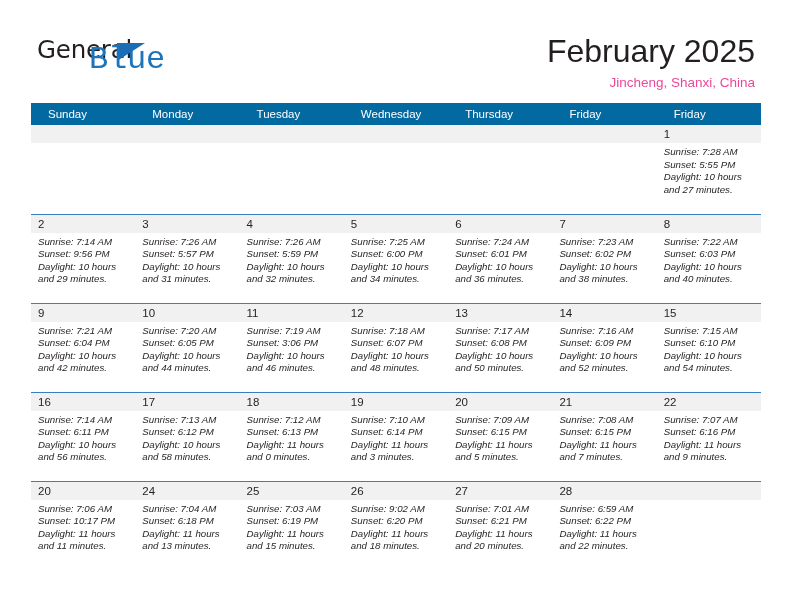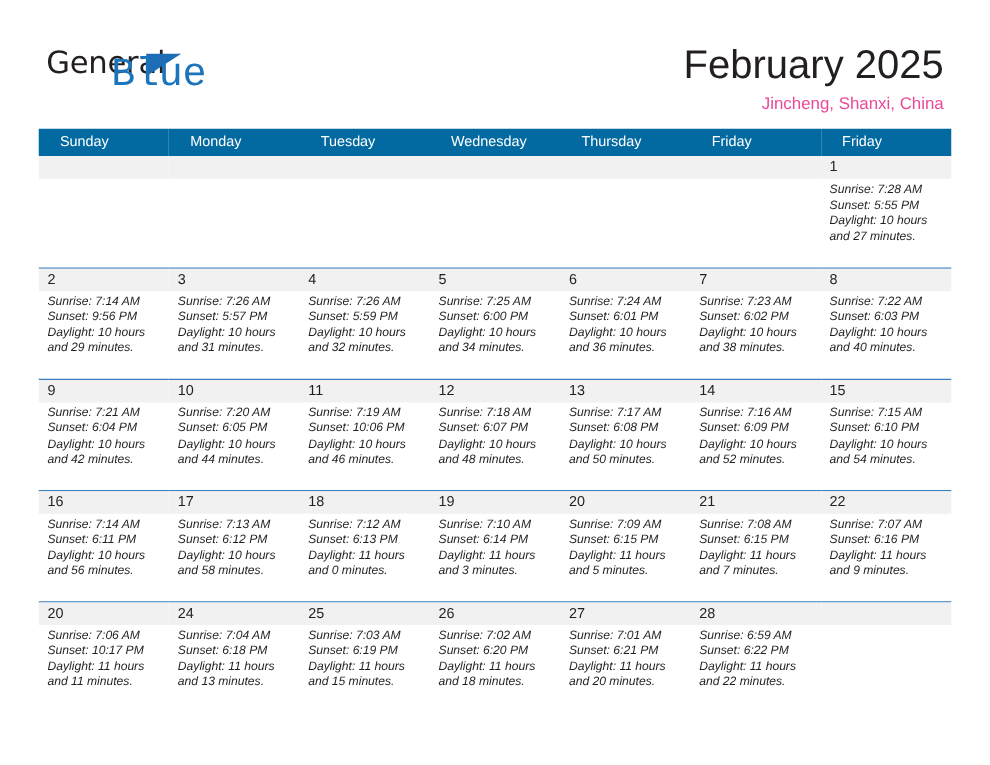--- a/index.html
+++ b/index.html
@@ -362,21 +362,21 @@
                 <div>Sunset: 6:05 PM</div>
                 <div class="wrap">Daylight: 10 hours and 44 minutes.</div>
               </div>
             </div>
           </td>
           <td>
             <div class="cell-inner">
               <div class="daynum-band">11</div>
               <div class="cell-body">
                 <div>Sunrise: 7:19 AM</div>
-                <div>Sunset: 10:06 PM</div>
+                <div>Sunset: 3:06 PM</div>
                 <div class="wrap">Daylight: 10 hours and 46 minutes.</div>
               </div>
             </div>
           </td>
           <td>
             <div class="cell-inner">
               <div class="daynum-band">12</div>
               <div class="cell-body">
                 <div>Sunrise: 7:18 AM</div>
                 <div>Sunset: 6:07 PM</div>
@@ -515,21 +515,21 @@
                 <div>Sunrise: 7:03 AM</div>
                 <div>Sunset: 6:19 PM</div>
                 <div class="wrap">Daylight: 11 hours and 15 minutes.</div>
               </div>
             </div>
           </td>
           <td>
             <div class="cell-inner">
               <div class="daynum-band">26</div>
               <div class="cell-body">
-                <div>Sunrise: 7:02 AM</div>
+                <div>Sunrise: 9:02 AM</div>
                 <div>Sunset: 6:20 PM</div>
                 <div class="wrap">Daylight: 11 hours and 18 minutes.</div>
               </div>
             </div>
           </td>
           <td>
             <div class="cell-inner">
               <div class="daynum-band">27</div>
               <div class="cell-body">
                 <div>Sunrise: 7:01 AM</div>

